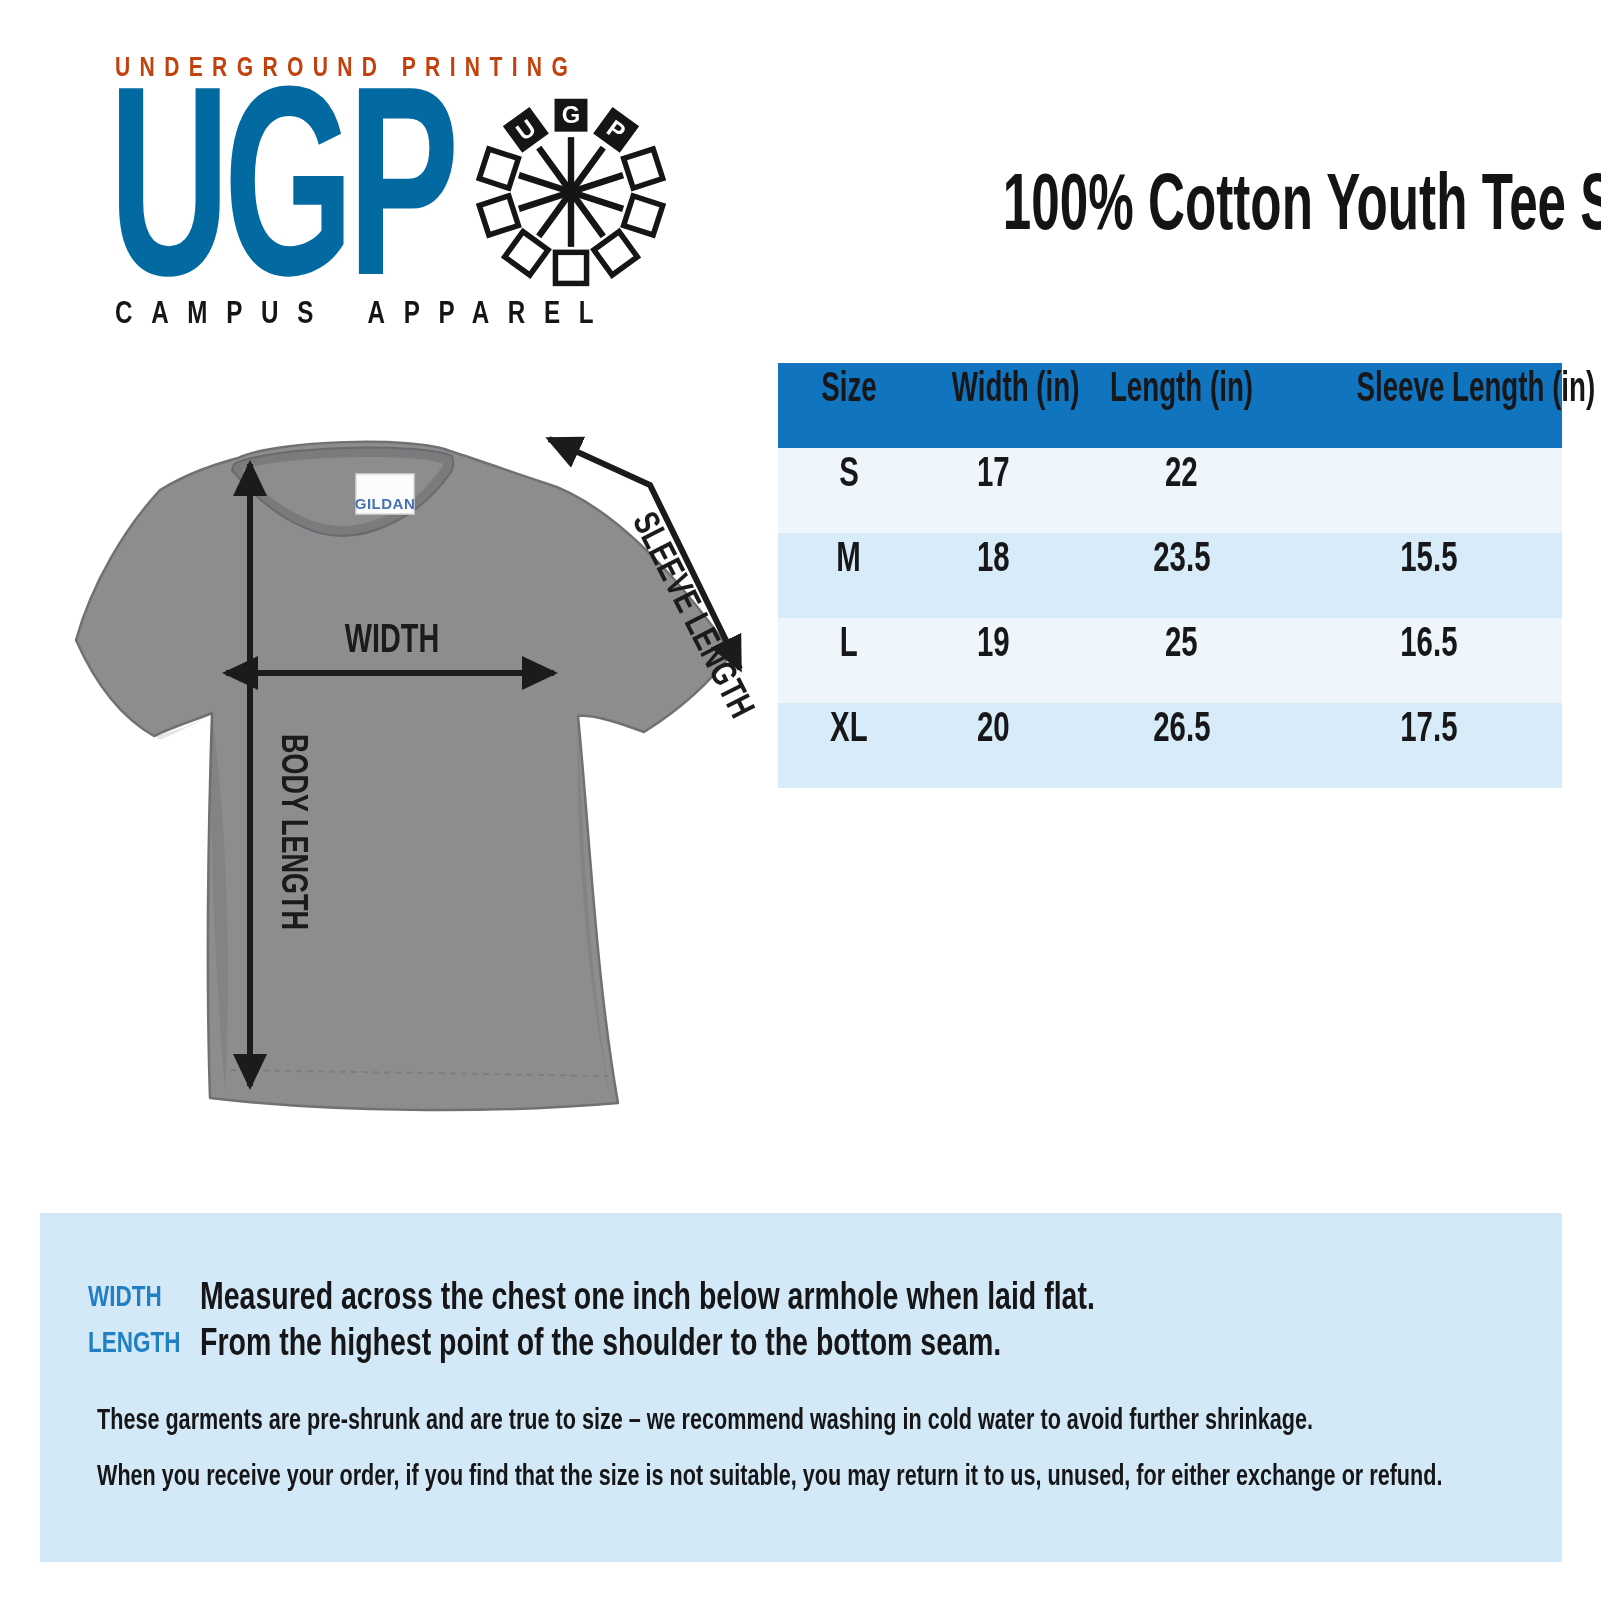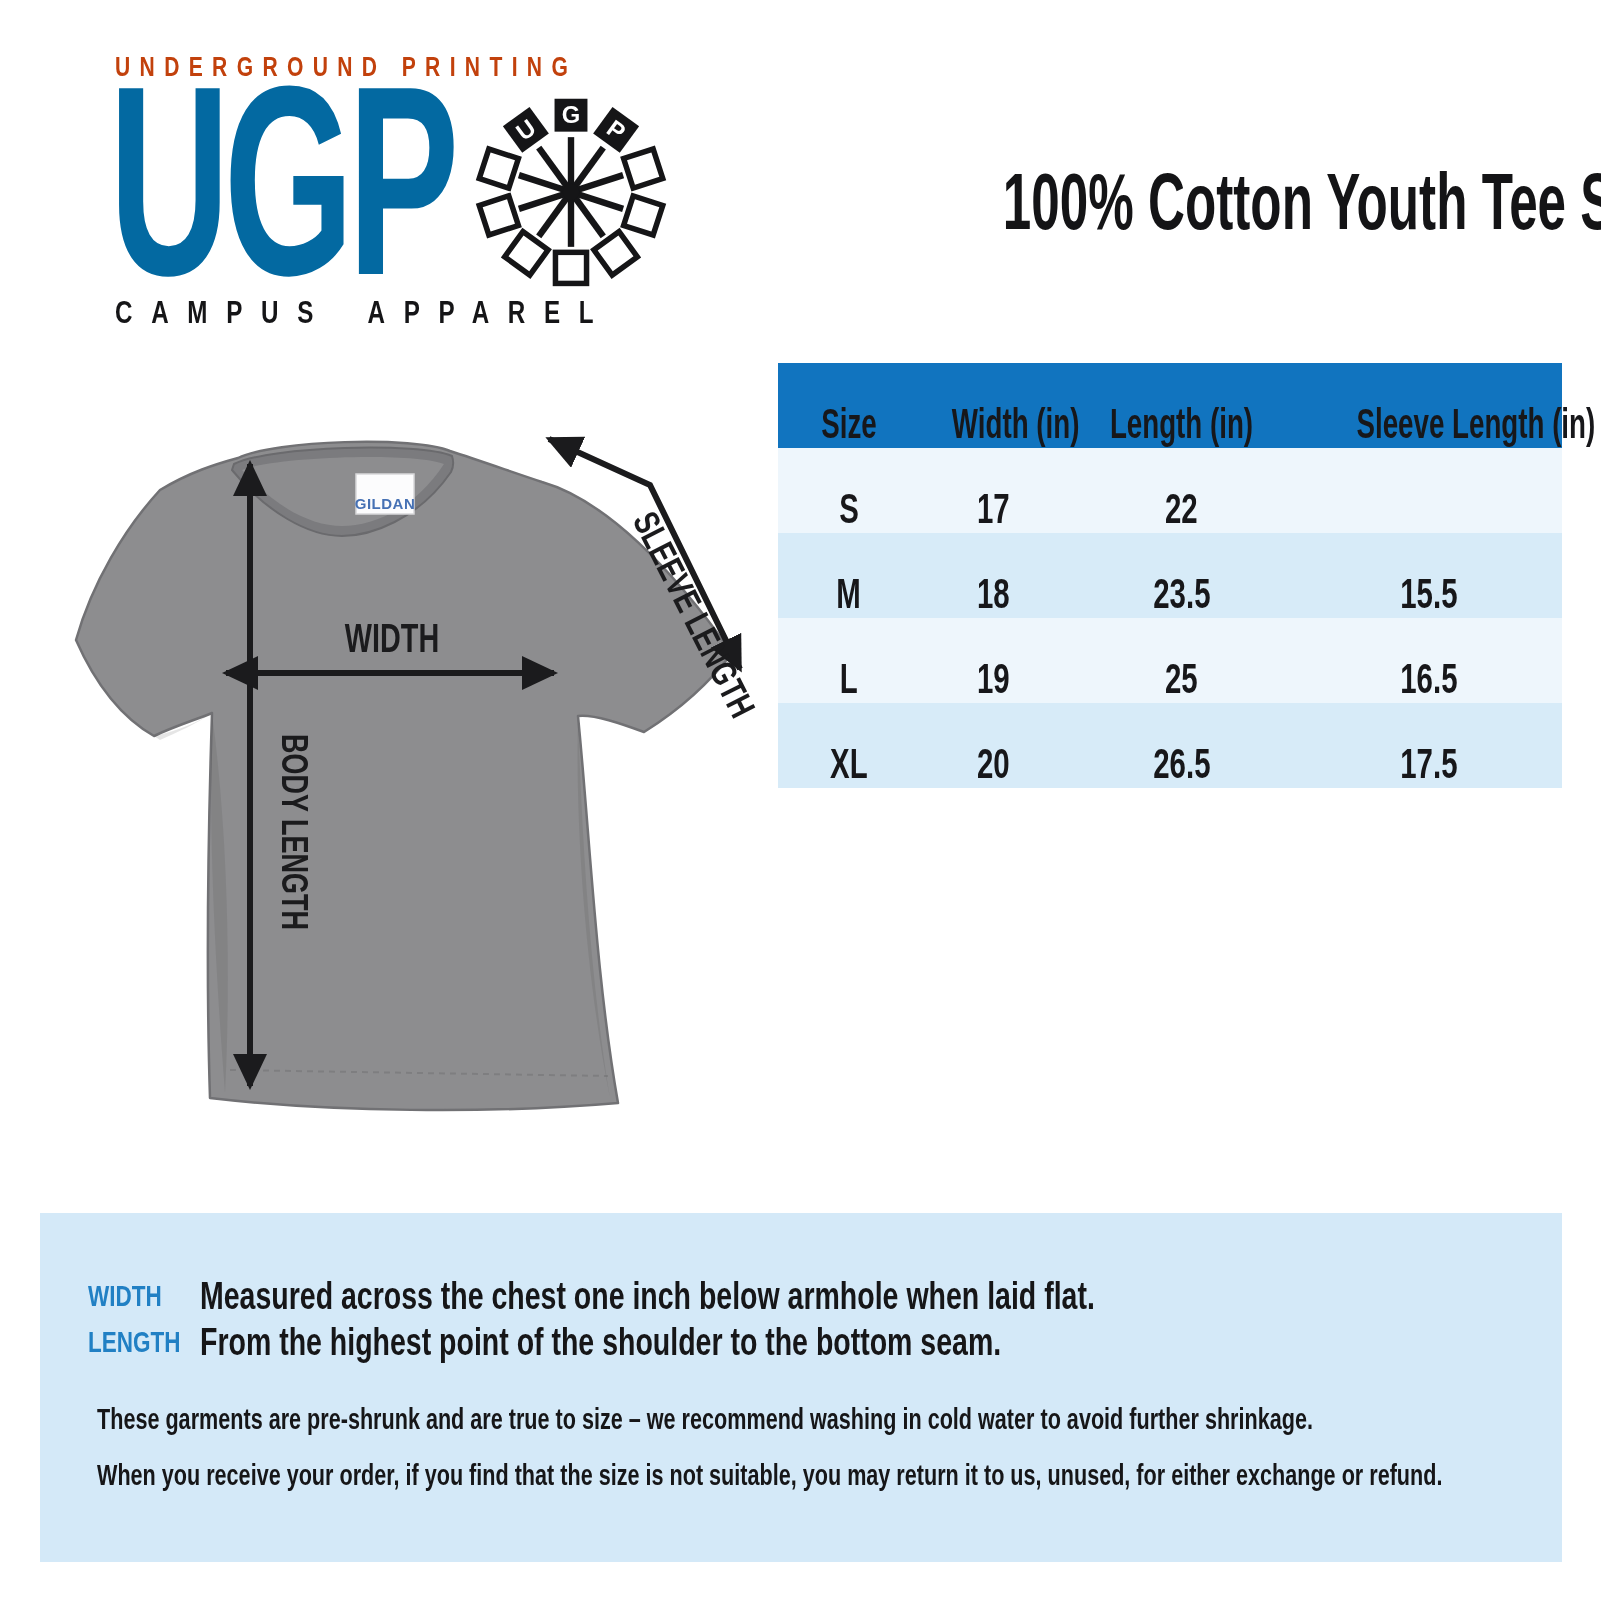--- a/index.html
+++ b/index.html
@@ -17,21 +17,21 @@
   .logo-bottom{position:absolute;left:2px;top:243px;font-weight:700;font-size:31px;letter-spacing:24px;
                word-spacing:14px;color:#151517;text-align:center;}
 
   
   .title{position:absolute;left:770px;top:160px;width:790px;margin:0;text-align:center;
          font-weight:700;font-size:80px;line-height:84px;color:#141416;}
   .title .cx{--sx:.64;}
 
   
   .table{position:absolute;left:778px;top:363px;width:784px;}
-  .trow{display:flex;height:85px;align-items:flex-end;}
+  .trow{display:flex;height:85px;align-items:flex-start;}
   .thead{background:#1174bf;}
   .th{color:#ffffff;}
   .r0,.r2{background:#eef6fc;}
   .r1,.r3{background:#d7ebf8;}
   .th,.td{text-align:center;font-weight:700;font-size:42px;color:#17171a;}
   .c0{width:18%;}.c1{width:19%;}.c2{width:29%;}.c3{width:34%;}
   .th .cx{--sx:.66;} .td .cx{--sx:.70;}
 
   
   .shirt{position:absolute;left:30px;top:398px;overflow:visible;}

